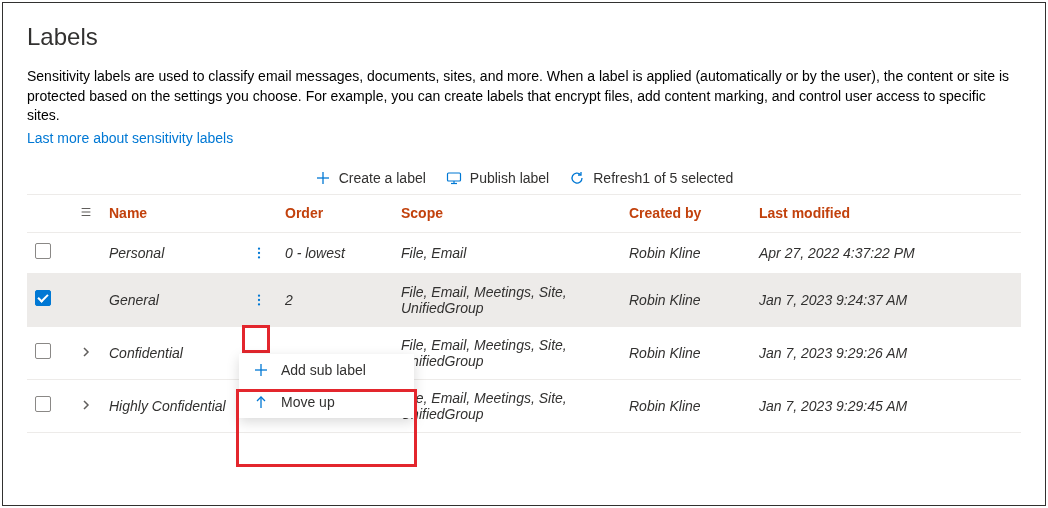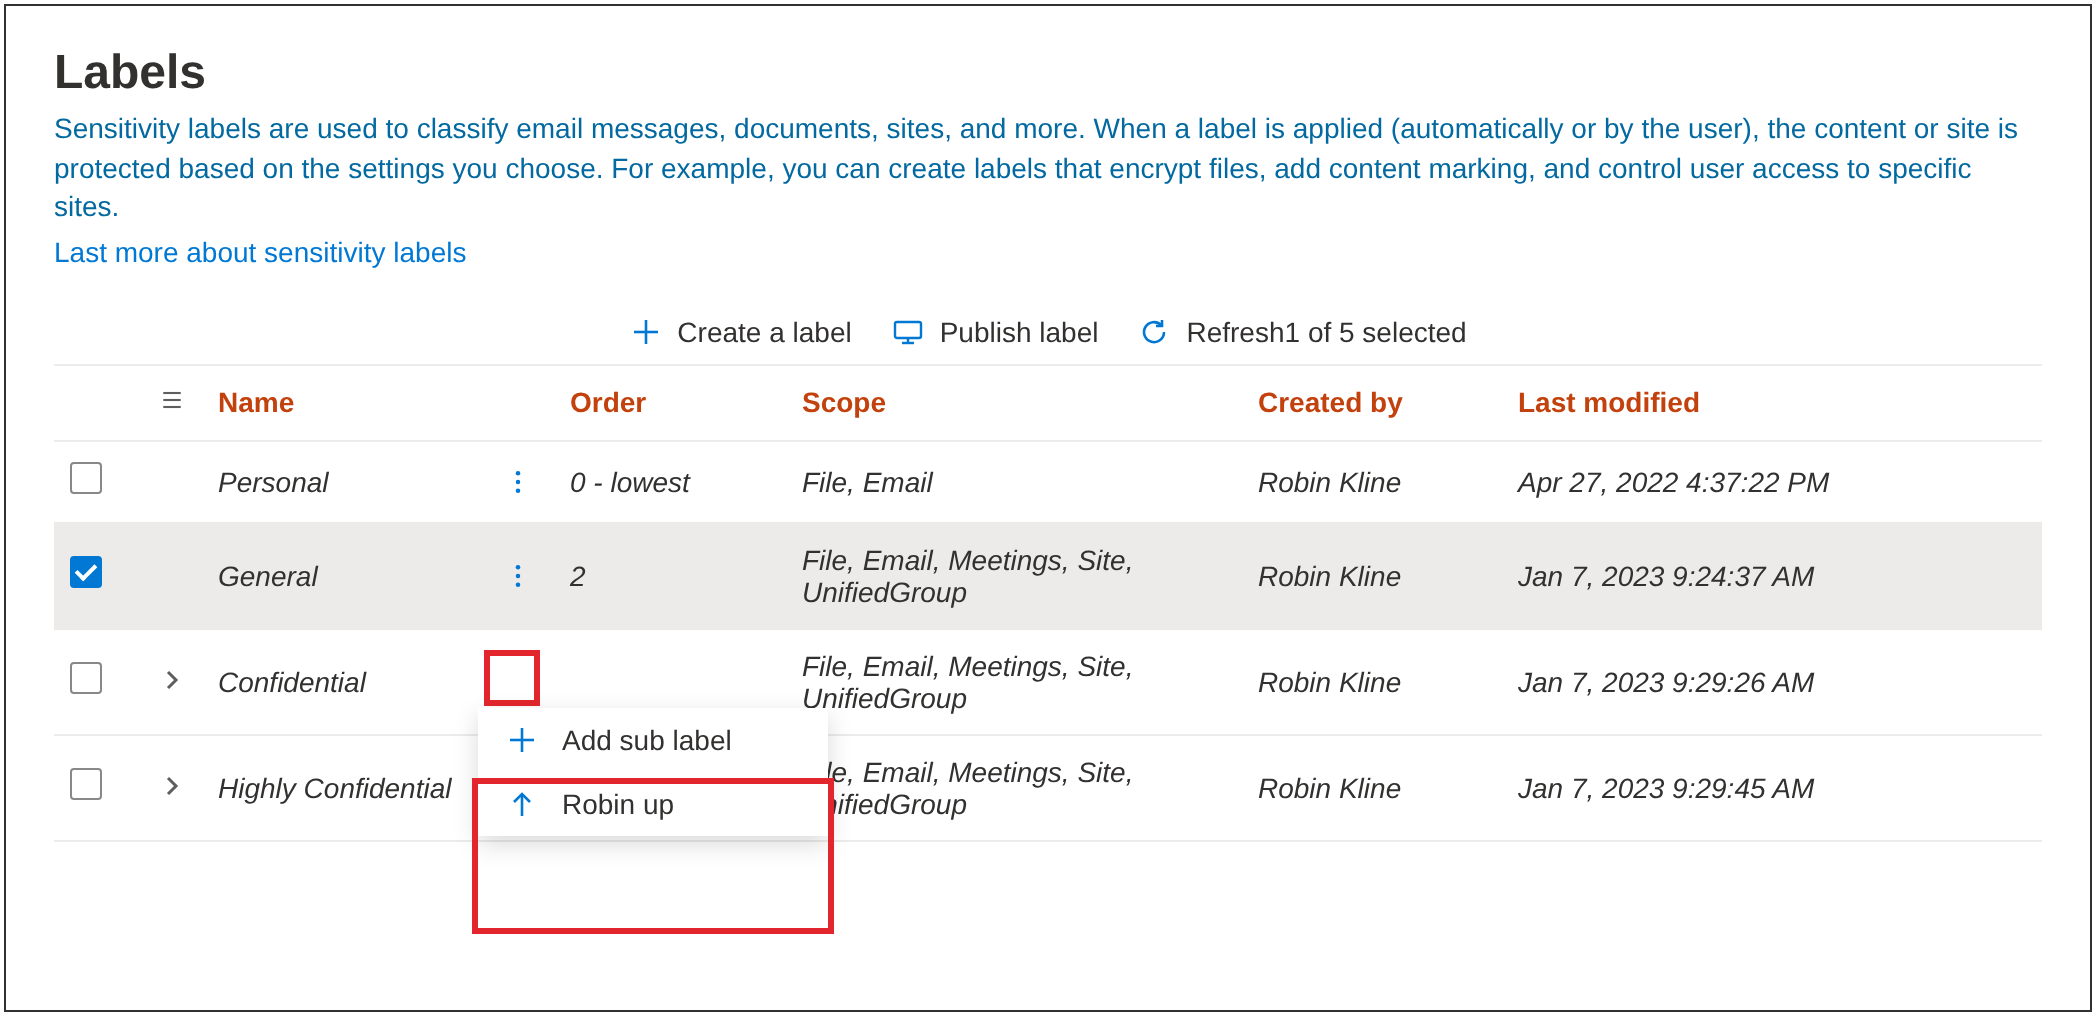--- a/index.html
+++ b/index.html
@@ -12,27 +12,27 @@
     }
     .frame {
       border: 1px solid #323130;
       width: 1044px;
       height: 504px;
       padding: 20px 24px;
       position: relative;
     }
     .page-title {
       font-size: 24px;
-      font-weight: 700;
-      margin-bottom: 4px;
+      font-weight: 400;
+      margin-bottom: 16px;
     }
     .desc {
       font-size: 14px;
       line-height: 1.4;
-      color: #0369a1;
+      color: #000000;
       margin-bottom: 4px;
       max-width: 990px;
     }
     .learn-link {
       color: #0078d4;
       text-decoration: none;
       cursor: pointer;
       font-size: 14px;
     }
     .toolbar {
@@ -293,20 +293,20 @@
           <line x1="8" y1="2" x2="8" y2="14"></line>
           <line x1="2" y1="8" x2="14" y2="8"></line>
         </svg>
       <span>Add sub label</span>
     </div>
     <div class="context-menu-item">
       <svg viewBox="0 0 16 16" fill="none" stroke="#0078d4" stroke-width="1.3">
           <line x1="8" y1="14" x2="8" y2="3"></line>
           <polyline points="4 7 8 3 12 7"></polyline>
         </svg>
-      <span>Robin up</span>
+      <span>Move up</span>
     </div>
   </div>
 
   
   <div class="menu-highlight" style="left:233px; top:386px; width:181px; height:78px;"></div>
 
 </div>
 
 </body></html>

